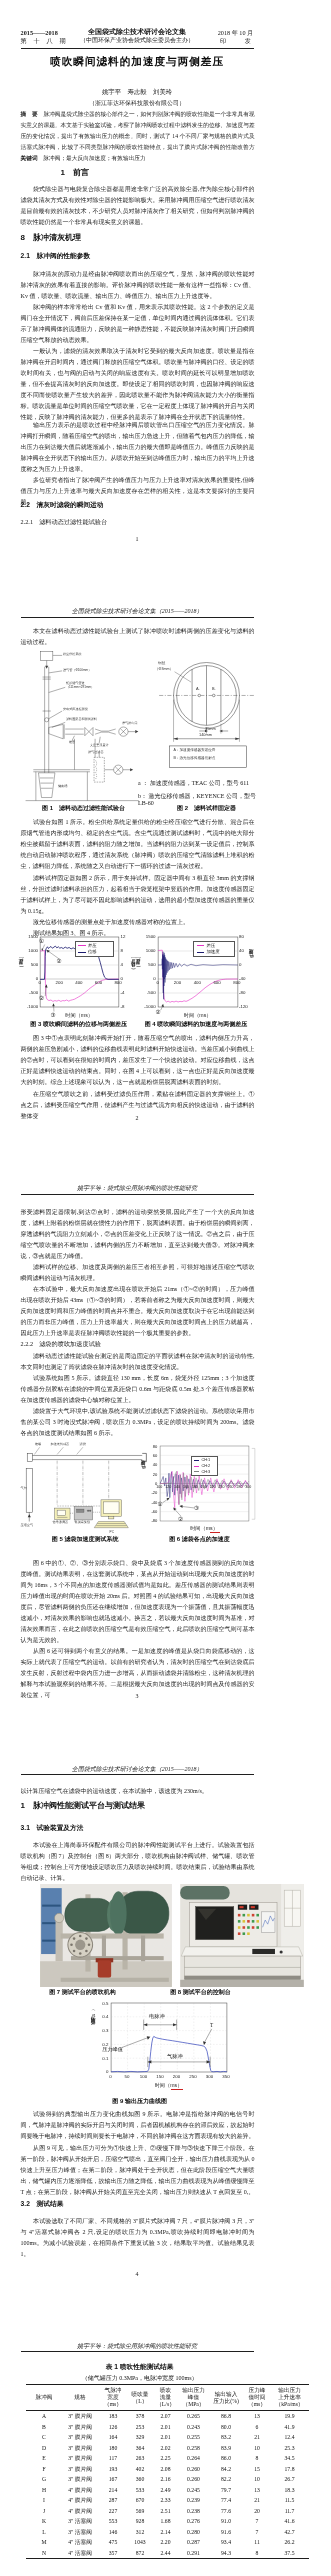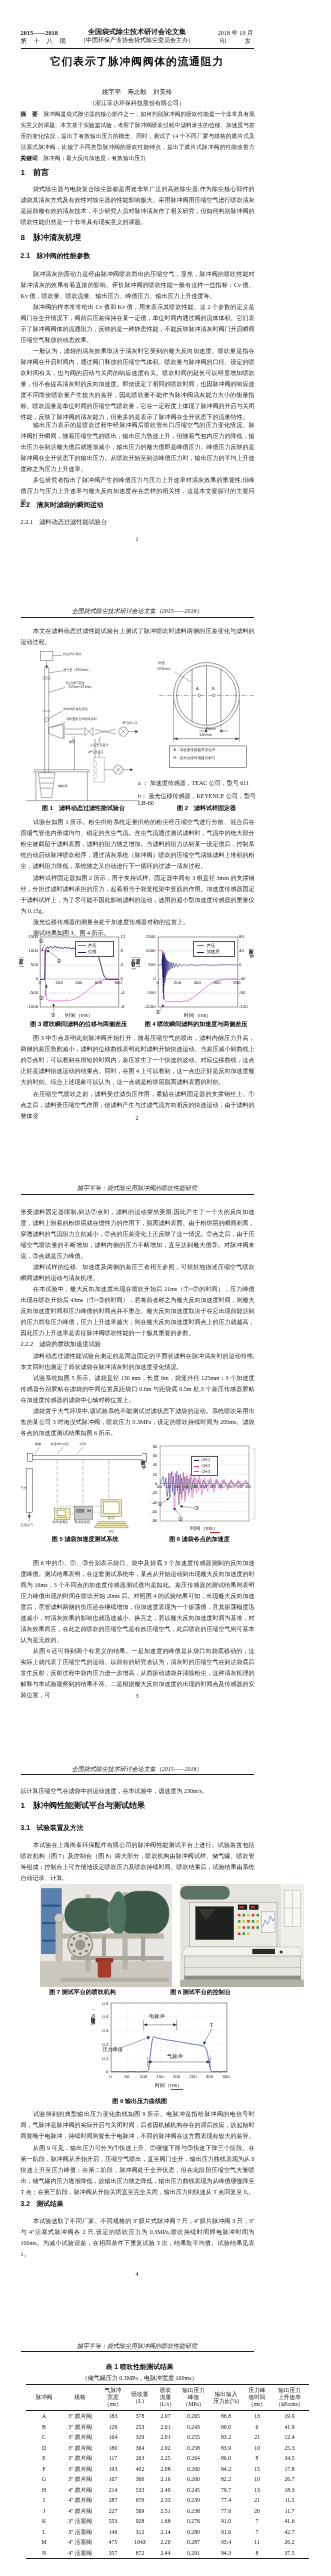--- a/index.html
+++ b/index.html
@@ -70,28 +70,28 @@
   <div class="abs mast center" style="left:57px;top:29px;width:160px;">
     <div class="mast-c1">全国袋式除尘技术研讨会论文集</div>
     <div style="font-size:6px;">（中国环保产业协会袋式除尘委员会主办）</div>
   </div>
   <div class="abs mast" style="left:215px;top:29px;width:41px;text-align:center;">
     <div>2018 年 10 月</div>
     <div>印　　　发</div>
   </div>
   <div class="rule" style="top:48px;"></div>
 
-  <div class="abs center" style="left:20.6px;top:55px;width:233px;font:bold 10.6px 'Liberation Sans','DejaVu Sans',sans-serif;letter-spacing:1px;color:#0b0b0b;">它们表示了脉冲阀阀体的流通阻力</div>
+  <div class="abs center" style="left:20.6px;top:55px;width:233px;font:bold 10.6px 'Liberation Sans','DejaVu Sans',sans-serif;letter-spacing:1px;color:#0b0b0b;">喷吹瞬间滤料的加速度与两侧差压</div>
   <div class="abs center" style="left:20.6px;top:88px;width:233px;font:6.4px 'Liberation Serif',serif;">姚宇平　寿志毅　刘美玲</div>
   <div class="abs center" style="left:20.6px;top:99px;width:233px;font:6px 'Liberation Serif',serif;">（浙江菲达环保科技股份有限公司）</div>
 
   <div class="tb small" style="top:109px;"><span class="lbl">摘　要</span>　<span>脉冲阀是袋式除尘器的核心部件之一，如何判别脉冲阀的喷吹性能是一个非常具有现实意义的课题。本文基于实验室试验，考察了脉冲阀喷吹过程中滤料发生的位移、加速度与差压的变化情况，提出了有效输出压力的概念。同时，测试了 14 个不同厂家与规格的膜片式及活塞式脉冲阀，比较了不同类型脉冲阀的喷吹性能特点，提出了膜片式脉冲阀的性能改善方向。</span></div>
   <div class="tb small" style="top:153px;"><span class="lbl">关键词</span>　<span>脉冲阀；最大反向加速度；有效输出压力</span></div>
 
-  <div class="h-a" style="top:168px;">1　前言</div>
+  <div class="h-a" style="top:168px;margin-left:40px;">1　前言</div>
   <div class="tb ind" style="top:184px;">袋式除尘器与电袋复合除尘器都是用途非常广泛的高效除尘器,作为除尘核心部件的滤袋其清灰方式及有效性对除尘器的性能影响极大。采用脉冲阀用压缩空气进行喷吹清灰是目前最有效的清灰技术，不少研究人员对脉冲清灰作了相关研究，但如何判别脉冲阀的喷吹性能仍然是一个非常具有现实意义的课题。</div>
   <div class="h-a" style="top:233px;">8　脉冲清灰机理</div>
   <div class="h-b" style="top:252px;">2.1　脉冲阀的性能参数</div>
   <div class="tb ind" style="top:269px;">脉冲清灰的原动力是经由脉冲阀喷吹而出的压缩空气，显然，脉冲阀的喷吹性能对脉冲清灰的效果有着直接的影响。评价脉冲阀的喷吹性能一般有这样一些指标：Cv 值、Kv 值，喷吹量、喷吹流量、输出压力、峰值压力、输出压力上升速度等。</div>
   <div class="tb ind" style="top:302px;">脉冲阀的样本常常给出 Cv 值和 Kv 值，用来表示其喷吹性能。这 2 个参数的定义是阀门在全开情况下，阀前后压差保持在某一定值，单位时间内通过阀的流体体积。它们表示了脉冲阀阀体的流通阻力，反映的是一种静态性能，不能反映脉冲清灰时阀门开启瞬间压缩空气释放的动态效果。</div>
   <div class="tb ind" style="top:346px;">一般认为，滤袋的清灰效果取决于清灰时它受到的最大反向加速度。喷吹量是指在脉冲阀在开启时间内，通过阀门释放的压缩空气体积。喷吹量与脉冲阀的口径、设定的喷吹时间有关，也与阀的启动与关闭的响应速度有关。喷吹时间的延长可以明显增加喷吹量，但不会提高清灰时的反向加速度。即使设定了相同的喷吹时间，也因脉冲阀的响应速度不同而使喷吹量产生较大的差异，因此喷吹量不能作为脉冲阀清灰能力大小的衡量指标。喷吹流量是单位时间的压缩空气喷吹量，它在一定程度上体现了脉冲阀的开启与关闭性能，反映了脉冲阀的清灰能力，但更多的是表示了脉冲阀在全开状态下的流量特性。</div>
   <div class="tb ind" style="top:420px;">输出压力表示的是喷吹过程中经脉冲阀后喷吹管出口压缩空气的压力变化情况。脉冲阀打开瞬间，随着压缩空气的喷出，输出压力急速上升，但随着气包内压力的降低，输出压力在到达最大值后就逐渐减小，输出压力的最大值即是峰值压力。峰值压力反映的是脉冲阀在全开状态下的输出压力。从喷吹开始至到达峰值压力时，输出压力的平均上升速度称之为压力上升速率。</div>
   <div class="tb ind" style="top:475px;">多位研究者指出了脉冲阀产生的峰值压力与压力上升速率对清灰效果的重要性,但峰值压力与压力上升速率与最大反向加速度存在怎样的相关性，这是本文要探讨的主要问题。</div>
   <div class="h-b" style="top:501px;">2.2　清灰时滤袋的瞬间运动</div>
   <div class="h-c" style="top:518px;">2.2.1　滤料动态过滤性能试验台</div>

